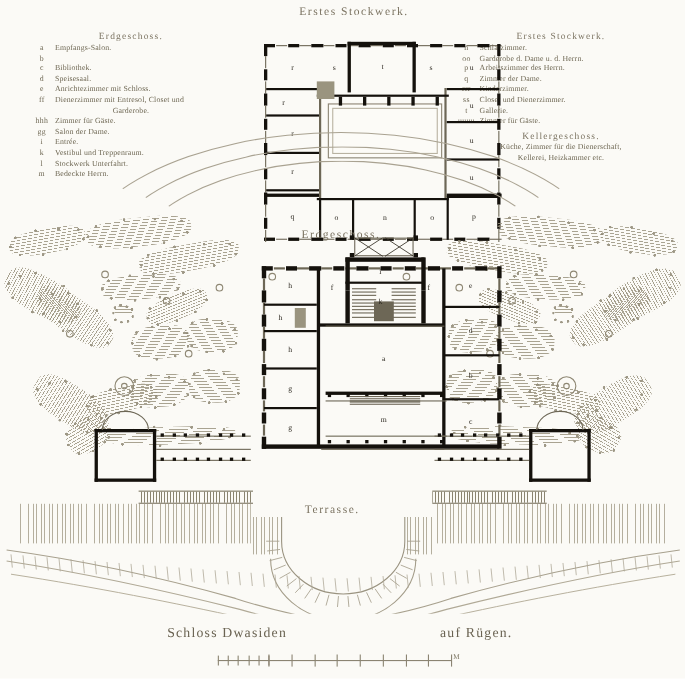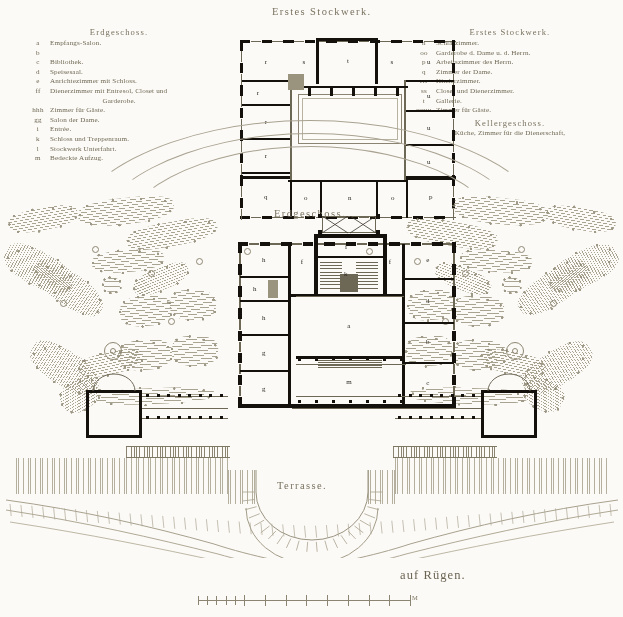--- a/index.html
+++ b/index.html
@@ -109,29 +109,29 @@
         <div class="lrow">
           <span class="lkey">gg</span>
           <span class="lval">Salon der Dame.</span>
         </div>
         <div class="lrow">
           <span class="lkey">i</span>
           <span class="lval">Entrée.</span>
         </div>
         <div class="lrow">
           <span class="lkey">k</span>
-          <span class="lval">Schloss und Treppenraum.</span>
+          <span class="lval">Vestibul und Treppenraum.</span>
         </div>
         <div class="lrow">
           <span class="lkey">l</span>
           <span class="lval">Stockwerk Unterfahrt.</span>
         </div>
         <div class="lrow">
           <span class="lkey">m</span>
-          <span class="lval">Bedeckte Aufzug.</span>
+          <span class="lval">Bedeckte Herrn.</span>
         </div>
       </div>
   </div>
 
   <div class="legend" style="left:412px;top:28px;width:196px;">
     <div class="lhead">Erstes Stockwerk.</div>
     <div id="legend-right-rows">
         <div class="lrow">
           <span class="lkey">n</span>
           <span class="lval">Schlafzimmer.</span>
@@ -161,20 +161,21 @@
           <span class="lval">Gallerie.</span>
         </div>
         <div class="lrow">
           <span class="lkey">uuuu</span>
           <span class="lval">Zimmer für Gäste.</span>
         </div>
       </div>
     <div class="lsub">Kellergeschoss.</div>
     <div id="legend-right-sub">
         <div class="lplain">Küche, Zimmer für die Dienerschaft,</div>
+        <div class="lplain">Kellerei, Heizkammer etc.</div>
       </div>
   </div>
 
   <div class="ttl" style="left:272px;top:6px;">Erstes Stockwerk.</div>
 
   <div class="plan" id="upper-plan" style="left:226px;top:30px;width:244px;height:162px;">
     <div class="court" style="left:72px;top:64px;width:104px;height:50px;"></div>
     <div id="upper-walls">
         <div class="w" style="left: 14px; top: 10px; width: 10.368px; height: 3.4px;"></div>
         <div class="wl" style="left: 24.8px; top: 10.935px; width: 10.368px; height: 1.53px;"></div>
@@ -700,22 +701,23 @@
         <path d="M341.0 87.3 L347.0 96.0" stroke="#a9a28f" stroke-width="0.8"></path>
         <path d="M348.2 83.1 L355.6 90.9" stroke="#a9a28f" stroke-width="0.8"></path>
         <path d="M354.5 78.0 L363.3 84.8" stroke="#a9a28f" stroke-width="0.8"></path>
         <path d="M359.9 72.2 L369.8 77.8" stroke="#a9a28f" stroke-width="0.8"></path>
         <path d="M364.3 65.7 L375.1 70.0" stroke="#a9a28f" stroke-width="0.8"></path>
         <path d="M367.4 58.7 L378.9 61.7" stroke="#a9a28f" stroke-width="0.8"></path>
         <path d="M369.4 51.5 L381.2 52.9" stroke="#a9a28f" stroke-width="0.8"></path>
         <path d="M370.0 44.0 L382.0 44.0" stroke="#a9a28f" stroke-width="0.8"></path>
       </svg>
     </div>
-  <div class="ttl" style="left:277px;top:480px;">Terrasse.</div>
-
+  <div class="ttl" style="left:277px;top:458px;">Terrasse.</div>
+
+  <div class="bigttl" style="left:152px;top:568px;">Schloss Dwasiden</div>
   <div class="bigttl" style="left:400px;top:568px;">auf Rügen.</div>
 
   <div id="scalebar" style="left:198px;top:594px;width:212px;height:14px;">
     <div class="axis"></div>
     <div id="scale-ticks">
         <div class="tk" style="left: 0px; top: 2px; height: 9px;"></div>
         <div class="tk" style="left: 9.2px; top: 2px; height: 9px;"></div>
         <div class="tk" style="left: 18.4px; top: 2px; height: 9px;"></div>
         <div class="tk" style="left: 27.6px; top: 2px; height: 9px;"></div>
         <div class="tk" style="left: 36.8px; top: 2px; height: 9px;"></div>

